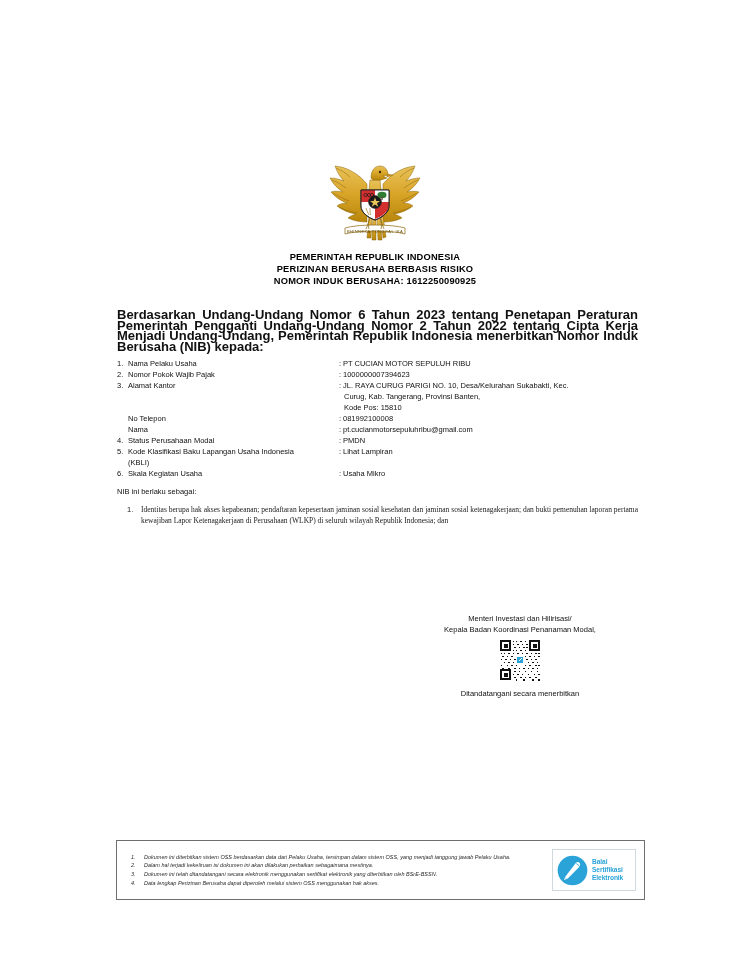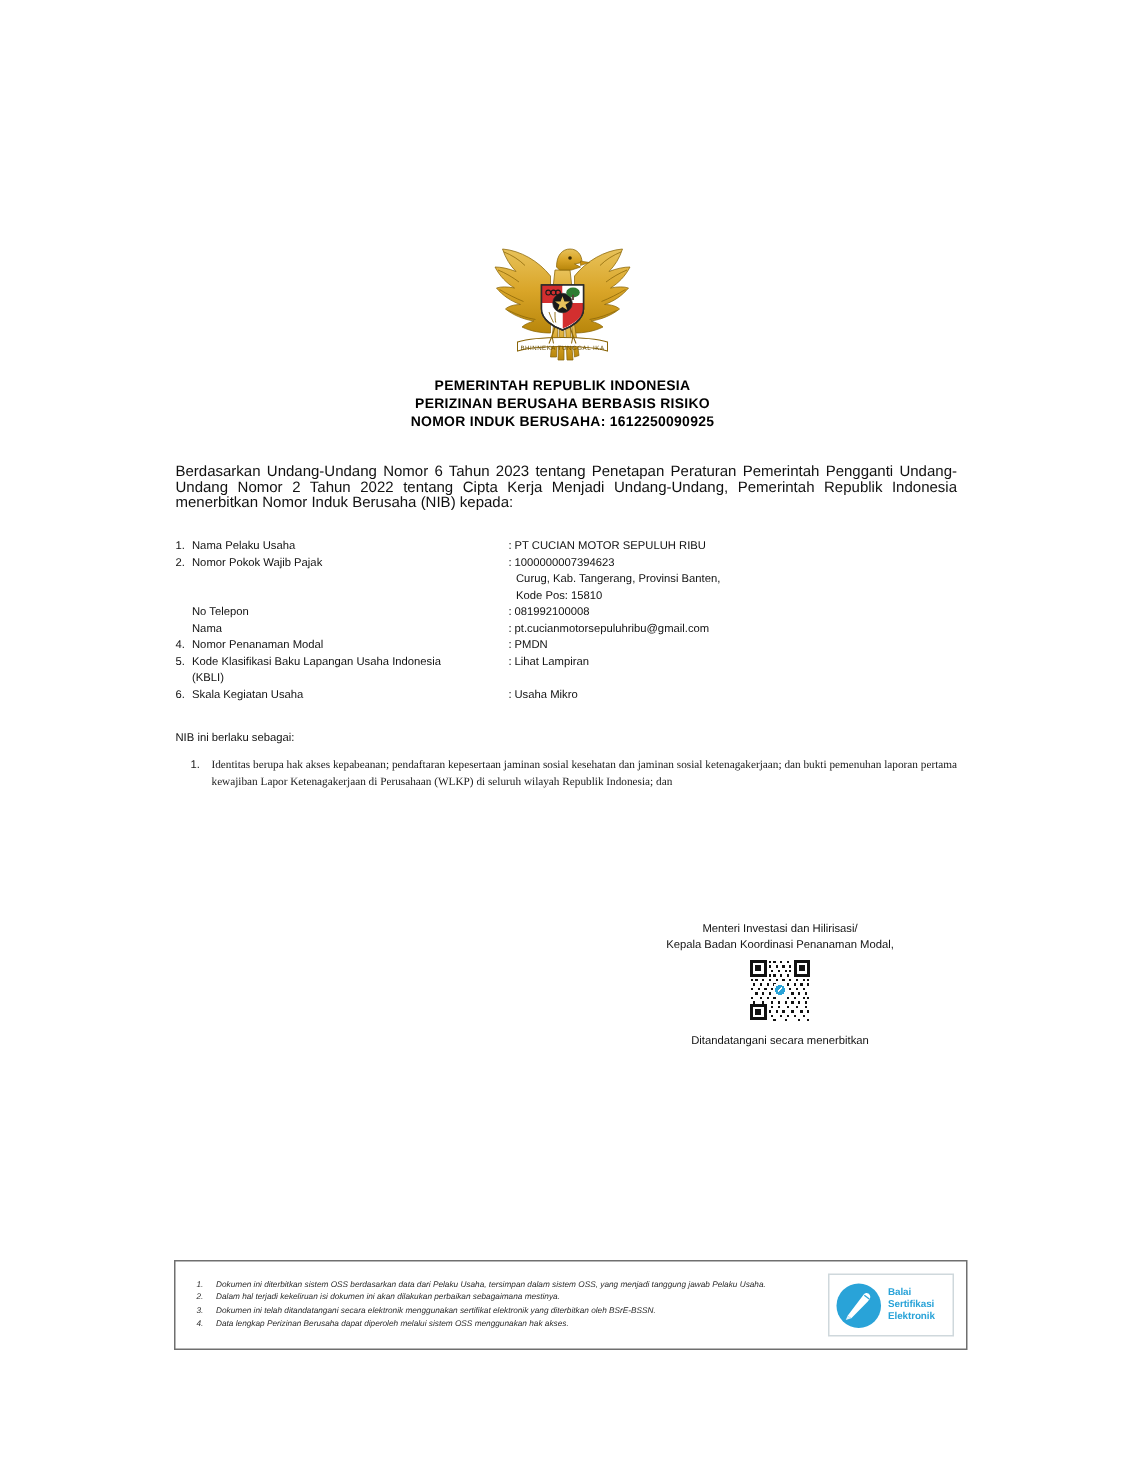--- a/index.html
+++ b/index.html
@@ -44,24 +44,25 @@
     letter-spacing: 0.02em;
     line-height: 12.2px;
     color: #000;
   }
 
   
   .preamble {
     position: absolute;
     left: 117px; top: 310px;
     width: 521px;
-    font-size: 10px;
+    font-size: 13px;
     line-height: 10.6px;
     text-align: justify;
     color: #111;
+    font-weight: bold;
   }
 
   
   .details {
     position: absolute;
     left: 117px; top: 358px;
     width: 525px;
     font-size: 7.5px;
     line-height: 11px;
   }
@@ -312,20 +313,24 @@
     <div class="drow">
       <div class="dlabel"><span class="num">1.</span><span>Nama Pelaku Usaha</span></div>
       <div class="dval"><span class="colon">:</span><span>PT CUCIAN MOTOR SEPULUH RIBU</span></div>
     </div>
 
     <div class="drow">
       <div class="dlabel"><span class="num">2.</span><span>Nomor Pokok Wajib Pajak</span></div>
       <div class="dval"><span class="colon">:</span><span>1000000007394623</span></div>
     </div>
 
+    <div class="drow">
+      <div class="dlabel"><span class="num">3.</span><span>Alamat Kantor</span></div>
+      <div class="dval"><span class="colon">:</span><span>JL. RAYA CURUG PARIGI NO. 10, Desa/Kelurahan Sukabakti, Kec.</span></div>
+    </div>
 
     <div class="drow">
       <div class="dlabel"></div>
       <div class="dval dval-cont">Curug, Kab. Tangerang, Provinsi Banten,</div>
     </div>
 
     <div class="drow">
       <div class="dlabel"></div>
       <div class="dval dval-cont">Kode Pos: 15810</div>
     </div>
@@ -334,21 +339,21 @@
       <div class="dlabel indent">No Telepon</div>
       <div class="dval"><span class="colon">:</span><span>081992100008</span></div>
     </div>
 
     <div class="drow">
       <div class="dlabel indent">Nama</div>
       <div class="dval"><span class="colon">:</span><span>pt.cucianmotorsepuluhribu@gmail.com</span></div>
     </div>
 
     <div class="drow">
-      <div class="dlabel"><span class="num">4.</span><span>Nomor Penanaman Modal</span></div>
+      <div class="dlabel"><span class="num">4.</span><span>Status Perusahaan Modal</span></div>
       <div class="dval"><span class="colon">:</span><span>PMDN</span></div>
     </div>
 
     <div class="drow">
       <div class="dlabel"><span class="num">5.</span><span>Kode Klasifikasi Baku Lapangan Usaha Indonesia</span></div>
       <div class="dval"><span class="colon">:</span><span>Lihat Lampiran</span></div>
     </div>
 
     <div class="drow">
       <div class="dlabel"><span class="sub">(KBLI)</span></div>

